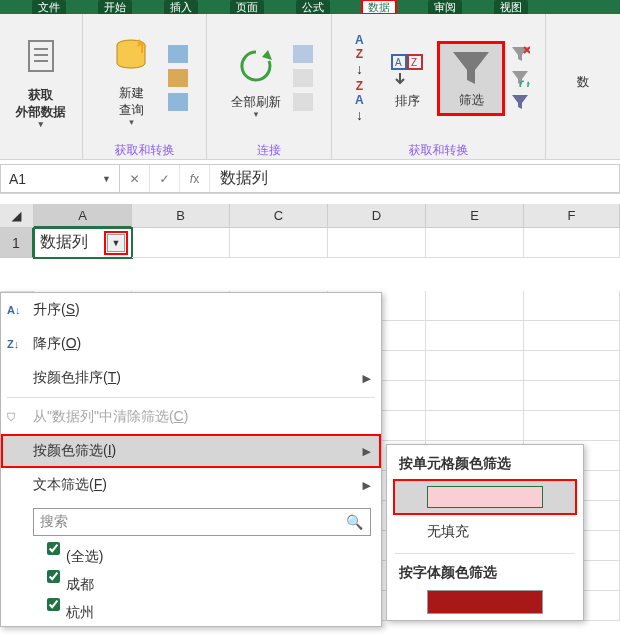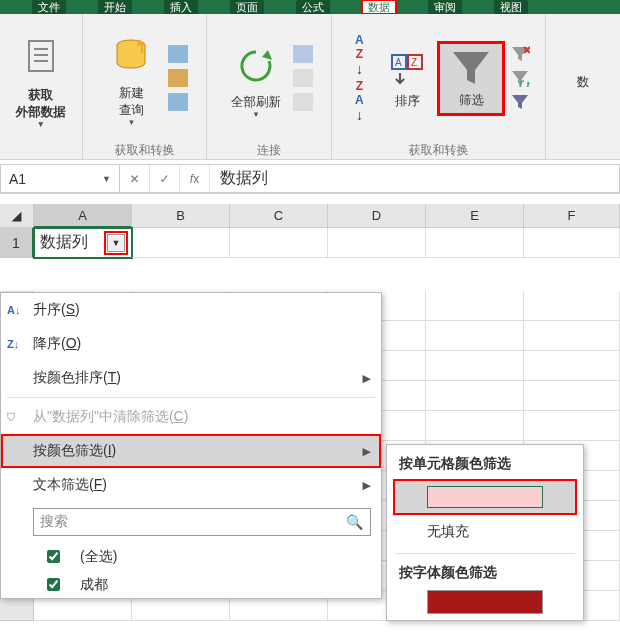--- a/index.html
+++ b/index.html
@@ -7,21 +7,21 @@
 
   
   .tabs { height: 14px; background: #217346; display: flex; gap: 8px; padding: 0 8px; color: #fff; font-size: 11px; overflow: hidden; }
   .tabs span { background: #14532d; padding: 0 6px; border-radius: 2px 2px 0 0; margin-left: 24px; }
   .tabs .active { outline: 2px solid #ff0000; outline-offset: -1px; background: #fff; color: #217346; }
 
   
   .ribbon { background: #f1f1f1; border-bottom: 1px solid #d4d4d4; height: 146px; display: flex; }
   .group { border-right: 1px solid #d4d4d4; display: flex; flex-direction: column; align-items: center; padding: 4px 6px 0; }
   .group-main { flex: 1; display: flex; align-items: center; gap: 6px; }
-  .group-label { font-size: 12px; color: #737373; padding: 4px 0 0; }
+  .group-label { font-size: 12px; color: #8b5cf6; padding: 4px 0 0; }
   .bigbtn { width: 62px; text-align: center; font-size: 12.5px; color: #333; padding-top: 6px; }
   .bigbtn .ico { width: 44px; height: 44px; margin: 0 auto 6px; position: relative; }
   .bigbtn .dd { font-size: 9px; color: #555; display: block; margin-top: -2px; }
   .stack { display: flex; flex-direction: column; gap: 6px; }
   .smallico { width: 20px; height: 18px; background: #ddd; }
   .filterbtn { outline: 3px solid #ff0000; outline-offset: -2px; background: #d6d6d6; padding: 6px 8px; }
   .funnel { width: 44px; height: 40px; margin: 0 auto 4px; }
   .sortico { width: 26px; height: 36px; display:flex; flex-direction:column; align-items:center; justify-content:center; font-size:12px; color:#3a67b1; font-weight:bold;}
   .sortico .arrow{color:#333;font-size:14px;}
 
@@ -53,21 +53,21 @@
   .ctx { position:absolute; left:0; top:292px; width:382px; background:#fff; border:1px solid #b8b8b8; box-shadow:2px 2px 6px rgba(0,0,0,.25); z-index:5; font-size:14px; }
   .ctx .row { display:flex; align-items:center; height:34px; padding:0 10px 0 32px; position:relative; }
   .ctx .row .ric { position:absolute; left:6px; top:8px; width:18px; height:18px; font-size:11px; color:#3a67b1; font-weight:bold; display:flex; align-items:center; }
   .ctx .row.disabled { color:#a8a8a8; }
   .ctx .row.hover { background:#d6d6d6; outline:2px solid #ff0000; outline-offset:-2px; }
   .ctx .row .sub { margin-left:auto; font-size:11px; color:#555; }
   .ctx .sep { height:1px; background:#e0e0e0; margin:2px 6px; }
   .ctx .search { margin:6px 10px 6px 32px; height:28px; border:1px solid #999; display:flex; align-items:center; padding:0 6px; color:#8a8a8a; justify-content:space-between; }
   .ctx .search .mag { color:#555; font-size:14px; }
   .ctx .checks { margin:4px 10px 0 46px; font-size:14px; line-height:2; }
-  .ctx .checks label { display:flex; align-items:center; gap:20px; }
+  .ctx .checks label { display:flex; align-items:flex-start; gap:6px; }
   .ctx input[type=checkbox]{ accent-color:#217346; }
   .under { text-decoration: underline; }
 
   
   .submenu { position:absolute; left:386px; top:444px; width:198px; background:#fff; border:1px solid #b8b8b8; box-shadow:2px 2px 6px rgba(0,0,0,.25); z-index:6; font-size:14px; padding:6px 0; }
   .submenu .h { font-weight:bold; padding:4px 12px; }
   .submenu .swrow { display:flex; align-items:center; justify-content:center; height:36px; background:#d6d6d6; outline:2px solid #ff0000; outline-offset:-2px; margin:2px 6px; }
   .swrow .sw { width:116px; height:22px; background:#f9cfd4; border:1px solid #217346; }
   .submenu .noitem { padding:6px 0 6px 40px; }
   .submenu .sep2 { height:1px; background:#e0e0e0; margin:6px 8px; }
@@ -380,20 +380,24 @@
   </div>
   <div class="checks">
     <label>
         <input type="checkbox" checked="" style=""> 
         <span>(全选)</span>
       </label>
     <label>
         <input type="checkbox" checked="" style=""> 
         <span>成都</span>
       </label>
+    <label>
+        <input type="checkbox" checked="" style=""> 
+        <span>杭州</span>
+      </label>
   </div>
 </div>
 
 <div class="submenu">
   <div class="h">按单元格颜色筛选</div>
   <div class="swrow">
     <div class="sw"></div>
   </div>
   <div class="noitem">无填充</div>
   <div class="sep2"></div>

